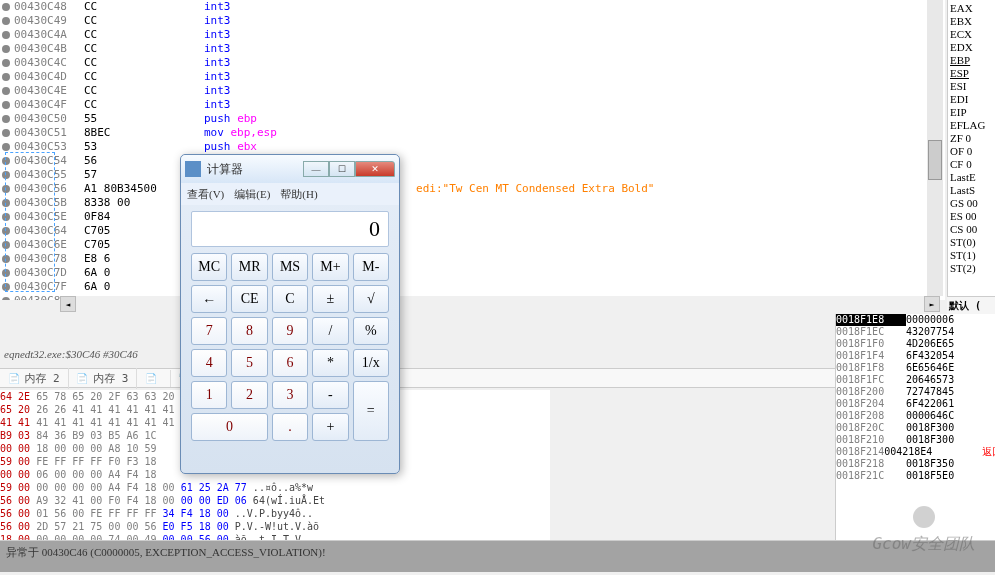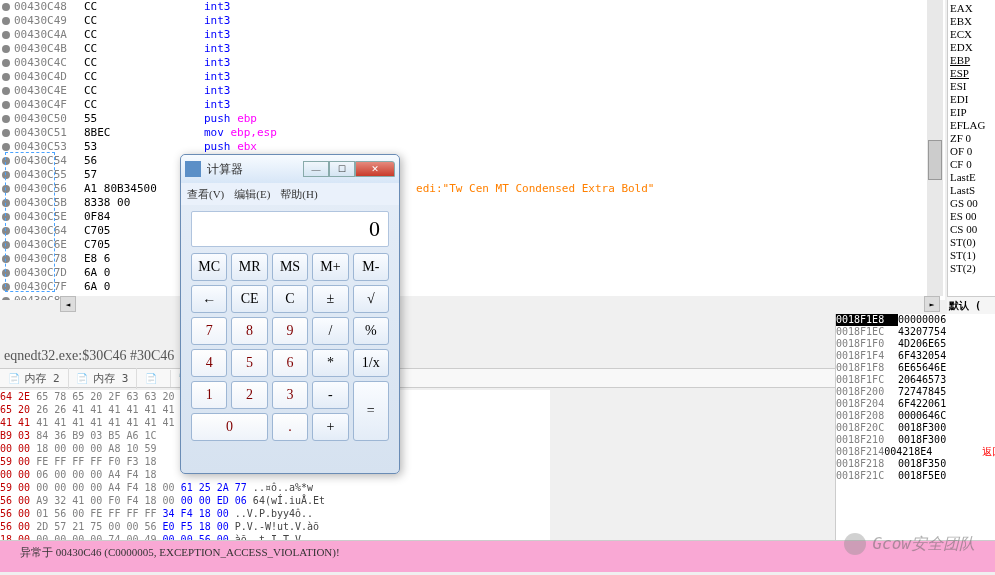--- a/index.html
+++ b/index.html
@@ -21,58 +21,58 @@
 .hscroll .arrow { width:16px; height:16px; background:#ddd; border:1px solid #bbb; display:flex; align-items:center; justify-content:center; font-size:8px;}
 .hscroll .track { flex:1; background:#f0f0f0;}
 .vscroll { position:absolute; right:52px; top:0; width:16px; height:296px; background:#e8e8e8;}
 .vscroll .thumb { position:absolute; top:140px; width:14px; left:1px; height:40px; background:#ccc; border:1px solid #999;}
 
 .reg-pane { position:absolute; right:0; top:0; width:48px; height:310px; background:#fff; font-family:Liberation Serif, serif; font-size:11px; padding:2px; line-height:13px; color:#000; border-left:1px solid #ccc; overflow:hidden;}
 .reg-pane div { white-space:pre;}
 .reg-pane .u { text-decoration:underline;}
 .tabbar-right { position:absolute; right:0; top:296px; width:48px; height:18px; background:#f5f5f5; font-size:10px; display:flex; align-items:center; padding-left:2px; border-top:1px solid #ccc;font-weight:bold;}
 
-.mod-bar { position:absolute; left:0; top:346px; width:180px; height:18px; background:#f0f0f0; font-family:'Microsoft YaHei'; font-size:14px; padding:2px 4px; color:#555;}
+.mod-bar { position:absolute; left:0; top:346px; width:180px; height:18px; background:#f0f0f0; font-family:'Microsoft YaHei'; font-size:11px; padding:2px 4px; color:#555;font-style:italic;}
 .tab-row { position:absolute; left:0; top:368px; width:940px; height:20px; background:#f8f8f8; border-top:1px solid #ccc; border-bottom:1px solid #ccc; display:flex; align-items:center;}
 .tab { padding:3px 8px; font-size:11px; color:#555; display:flex; align-items:center; gap:4px; border-right:1px solid #ddd;}
 .tab .ico { font-size:10px;}
 
 .hex-pane { position:absolute; left:0; top:390px; width:550px; height:150px; background:#fff; font-family:Consolas,monospace; font-size:10px; line-height:13px; overflow:hidden;}
 .hex-row { display:flex; white-space:pre;align-items:flex-end;}
 .hex-row span.r { color:#c00000;}
 .hex-row span.g { color:#808080;}
 .hex-row span.bl { color:#0000ff;}
 .ascii { margin-left:6px; color:#444;}
 
-.status-bar { position:absolute; left:0; top:540px; width:995px; height:32px; background:#f9a8d4; border-top:1px solid #ccc; font-size:11px; padding:4px 20px; color:#333; font-family:'Microsoft YaHei';}
+.status-bar { position:absolute; left:0; top:540px; width:995px; height:32px; background:#a3a3a3; border-top:1px solid #ccc; font-size:11px; padding:4px 6px; color:#333; font-family:'Microsoft YaHei';}
 
 .stack-pane { position:absolute; right:0; top:314px; width:160px; height:226px; background:#fff; font-family:Consolas,monospace; font-size:10px; line-height:12px; overflow:hidden; border-left:1px solid #ccc;}
 .stack-row { display:flex; white-space:pre;}
-.stack-row .sa { color:#808080; width:62px;}
+.stack-row .sa { color:#808080; width:70px;}
 .stack-row .sv { color:#000;}
 .stack-row.sel .sa { background:#000; color:#fff;}
 .stack-row .ret { color:#ff0000;padding-left:44px;}
 
 
 .calc-win { position:absolute; left:180px; top:154px; width:220px; height:320px; background:linear-gradient(#e6eef8,#d6e2f0); border:1px solid #6a8cb5; border-radius:5px; box-shadow:2px 2px 10px rgba(0,0,0,0.3); font-family:'Microsoft YaHei','Segoe UI';}
 .calc-title { height:28px; background:linear-gradient(#f7fbff,#d7e6f7); border-radius:5px 5px 0 0; display:flex; align-items:center; padding:0 4px; font-size:12px;}
 .calc-title .tico { width:16px; height:16px; margin-right:6px; background:#5b8fc7; display:inline-block;}
 .calc-title .ttxt { flex:1; color:#2a2a2a;}
 .win-btns { display:flex; gap:0;}
 .win-btn { width:26px; height:16px; border:1px solid #8aa; background:linear-gradient(#f0f6fb,#d5e5f3); display:flex; align-items:center; justify-content:center; font-size:9px; color:#333;}
 .win-btn.close { background:linear-gradient(#e58a7d,#c93b2a); color:#fff; width:40px; border-radius:0 3px 0 0;}
 .calc-menu { height:22px; display:flex; padding:0 6px; font-size:11px; color:#333; gap:10px; align-items:center; background:#eaf1fb;}
 .calc-display { margin:6px 10px; height:36px; background:#fff; border:1px solid #b0c4de; border-radius:2px; display:flex; align-items:center; justify-content:flex-end; padding:0 8px; font-size:22px;}
 .calc-grid { margin:4px 10px 10px; display:grid; grid-template-columns:repeat(5,1fr); gap:4px;}
 .calc-btn { height:28px; background:linear-gradient(#fafcff,#e3ecf7); border:1px solid #9db6d4; border-radius:3px; font-size:14px; display:flex; align-items:center; justify-content:center;}
 .calc-btn.num { background:linear-gradient(#fefefe,#eef3fa);}
 .calc-btn.tall { grid-row:span 2; height:60px;}
 .calc-btn.wide { grid-column:span 2;}
 
-.watermark { position:absolute; right:20px; bottom:20px; font-size:16px; color:rgba(100,100,100,0.5); font-style:italic; display:flex; align-items:center; gap:6px;}
+.watermark { position:absolute; right:20px; bottom:20px; font-size:16px; color:rgba(100,100,100,0.5); font-style:italic; display:flex; align-items:center; gap:6px;flex-direction:column;}
 .watermark .wm-ico { width:22px; height:22px; border-radius:50%; background:rgba(140,140,140,0.4);}
 </style>
 </head>
 <body>
 
 <div class="disasm-pane">
   <div id="dis-lines">
       <div class="dis-line"><span class="bp"></span><span class="addr">00430C48</span><span class="bytes">CC</span><span class="mnem">int3 </span><span class="op"></span></div>
       <div class="dis-line"><span class="bp"></span><span class="addr">00430C49</span><span class="bytes">CC</span><span class="mnem">int3 </span><span class="op"></span></div>
       <div class="dis-line"><span class="bp"></span><span class="addr">00430C4A</span><span class="bytes">CC</span><span class="mnem">int3 </span><span class="op"></span></div>

